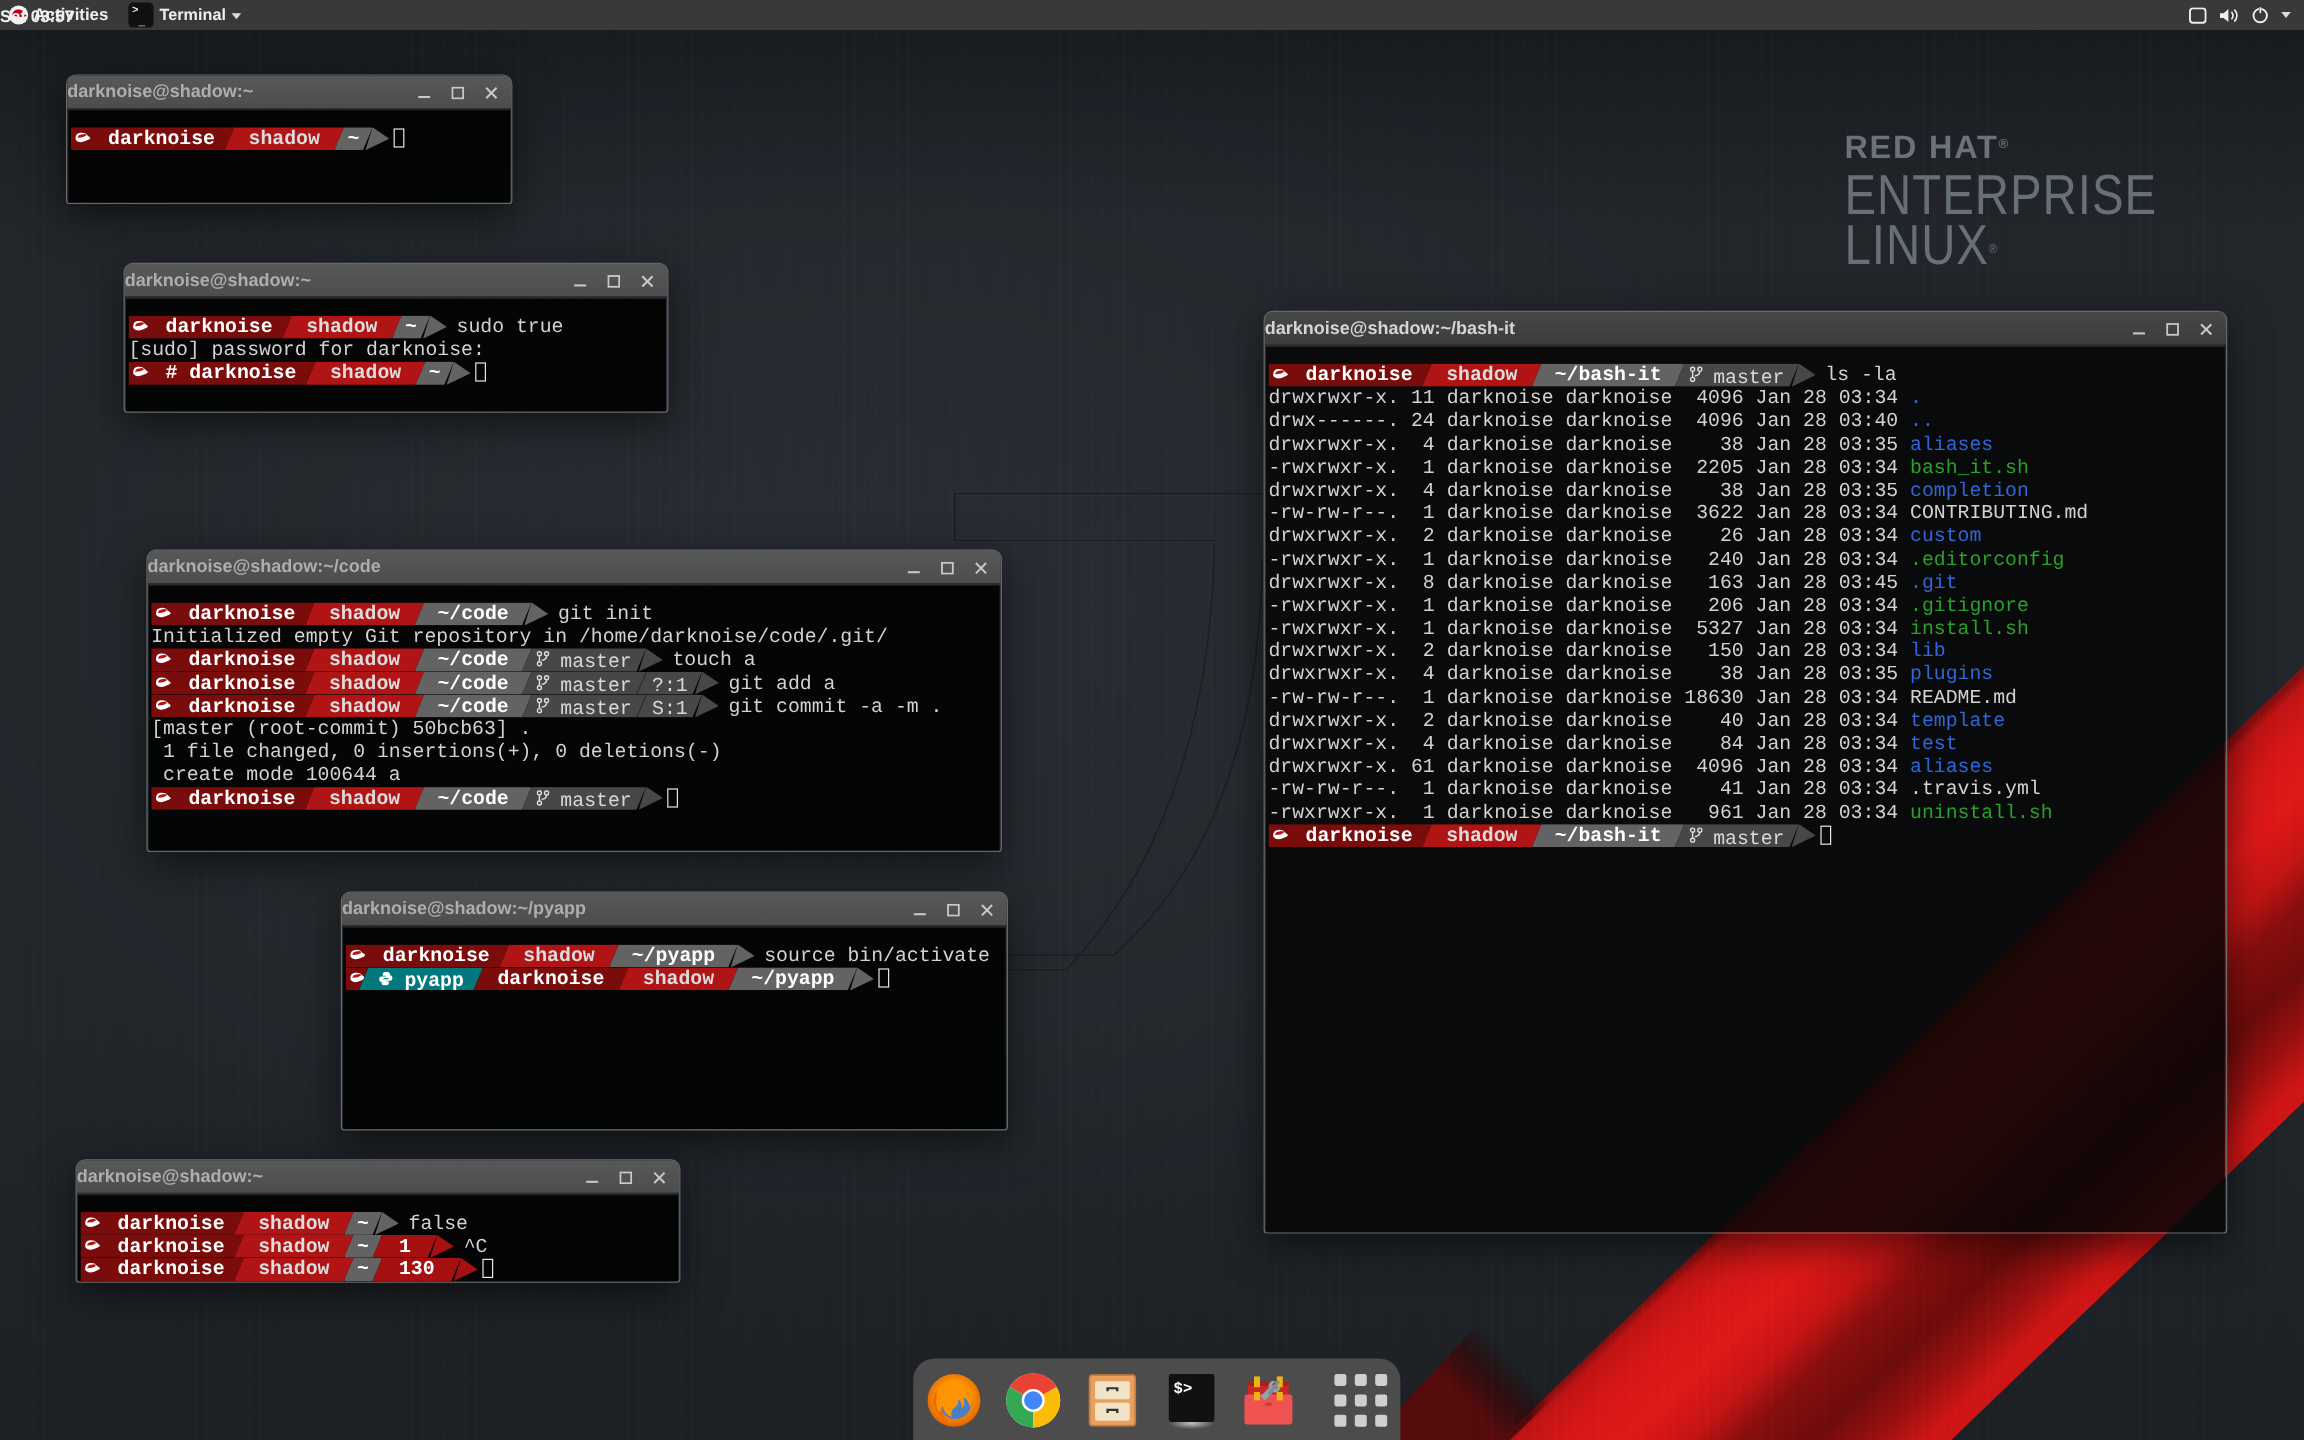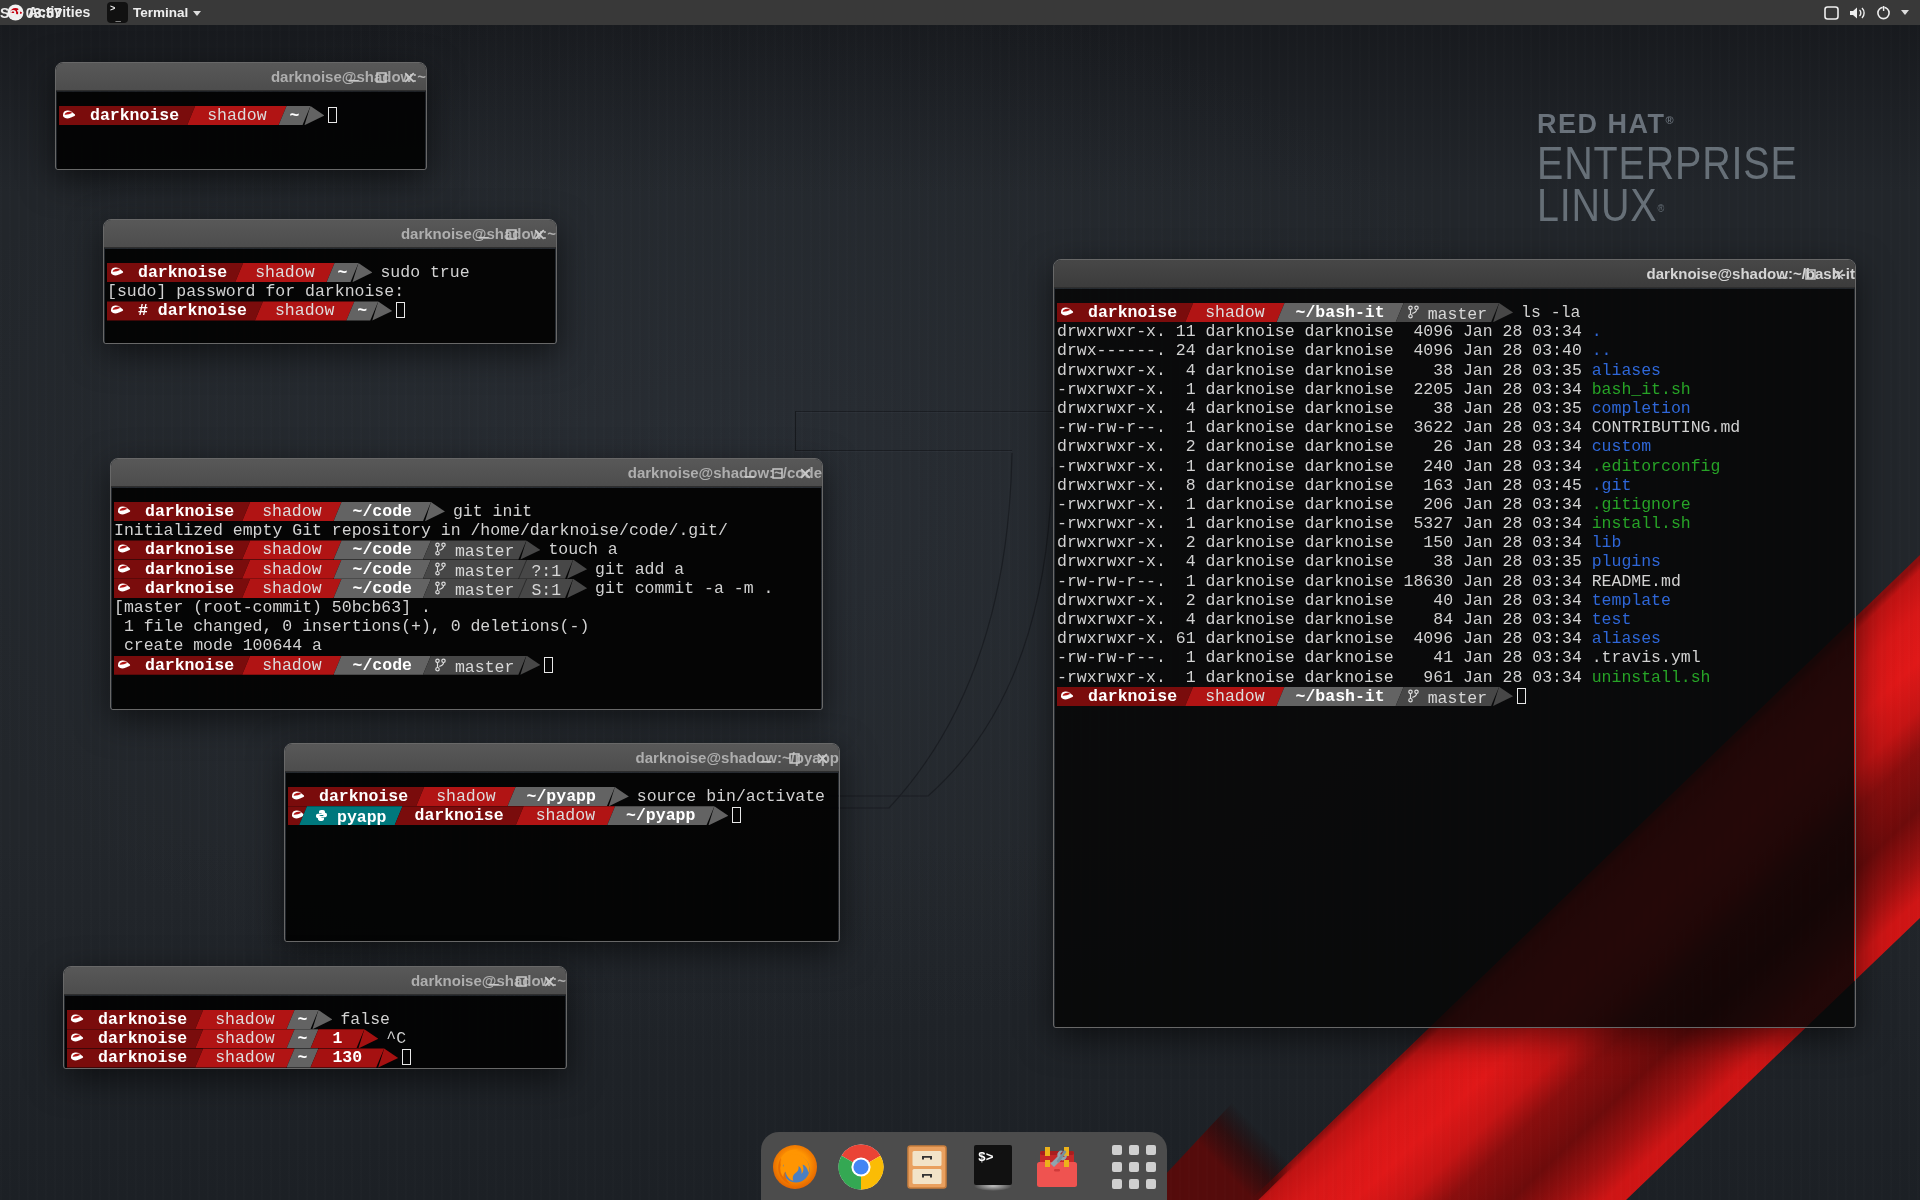--- a/index.html
+++ b/index.html
@@ -20,33 +20,33 @@
 #rhel .sup{font-size:11px;vertical-align:9px;letter-spacing:0}
 #rhel .ent{font-size:47px;line-height:41px;letter-spacing:1px;transform:scaleX(.84);transform-origin:0 0;margin-top:4px;font-weight:400;color:#677078}
 #rhel .lin{font-size:47px;line-height:43px;letter-spacing:1px;transform:scaleX(.84);transform-origin:0 0;font-weight:400;color:#677078}
 
 #topbar{position:absolute;left:0;top:0;width:1920px;height:25px;background:#393939;color:#eee;z-index:50}
 #topbar .act{position:absolute;left:28px;top:0;height:25px;line-height:25px;font-weight:bold;font-size:14px}
 #topbar .clock{position:absolute;left:0;right:0;top:0;text-align:left;height:25px;line-height:26px;font-weight:bold;font-size:14px}
 #tray{position:absolute;right:11px;top:0;height:25px;display:flex;align-items:center;gap:10px}
 
 .win{position:absolute;border:1px solid #686868;border-radius:8px 8px 3px 3px;box-shadow:0 10px 34px rgba(0,0,0,.55);overflow:hidden}
-.tb{height:28px;background:linear-gradient(#585858,#4d4d4d);border-bottom:1px solid #2e2e2e;position:relative;text-align:right;color:#aeaeae;font-weight:bold;font-size:15px;line-height:27px}
+.tb{height:28px;background:linear-gradient(#585858,#4d4d4d);border-bottom:1px solid #2e2e2e;position:relative;text-align:left;color:#aeaeae;font-weight:bold;font-size:15px;line-height:27px}
 .win.focus .tb{background:linear-gradient(#474747,#3c3c3c);color:#d5d5d5}
 .btns{position:absolute;right:11px;top:0;height:28px;display:flex;align-items:center;gap:17px}
 .btns svg{display:block}
 .body{position:absolute;left:1px;top:29px;right:1px;bottom:0;background:rgba(3,3,3,.95);font-family:"Liberation Mono",monospace;font-size:16.5px;color:#d2d2d2;padding:14px 0 0 2px}
 .win.focus .body{background:rgba(6,6,6,.86)}
 .ln{height:19.2px;line-height:19.3px;display:flex;align-items:stretch}
 .tx{line-height:19.3px;white-space:pre}
 
 .seg{display:block;padding:0 20px;clip-path:polygon(8px 0,100% 0,calc(100% - 8px) 100%,0 100%);margin-left:-8px;font-weight:bold;line-height:19.3px}
 .seg.first{clip-path:polygon(0 0,100% 0,calc(100% - 8px) 100%,0 100%);margin-left:0;padding-left:3px;padding-right:16px}
 .s-user{background:#7a0c0c;color:#fff}
-.s-host{background:#b11414;color:#ddd;font-weight:normal}
+.s-host{background:#b11414;color:#ddd;font-weight:bold}
 .s-path{background:#636363;color:#fff;padding:0 19px}
 .s-one{padding:0 11px}
 .s-err{padding:0 22px}
 .s-git{background:#474747;color:#d8d8d8;font-weight:normal;padding:0 12px}
 .s-err{background:#a51111;color:#fff}
 .s-py{background:#00787d;color:#fff;padding:0 16px}
 .tri{width:20px;margin-left:-6px;flex:0 0 20px}
 .t-path{background:#636363;clip-path:polygon(6px 0,20px 50%,0 100%)}
 .t-git{background:#474747;clip-path:polygon(6px 0,20px 50%,0 100%)}
 .t-err{background:#a51111;clip-path:polygon(6px 0,20px 50%,0 100%)}
@@ -258,21 +258,21 @@
             <path d="M2.5 5.8 Q3 3.4 5.5 3 L9 2.6 L10 4 Q7 6 2.5 5.8Z" fill="#b11414"></path>
           </svg># darknoise</span>
         <span class="seg s-host">shadow</span>
         <span class="seg s-path s-one">~</span>
         <span class="tri t-path"></span>
         <span class="cur"></span>
       </div>
   </div>
 </div>
 
-<div class="win" style="left:110px;top:458px;width:713px;height:252px">
+<div class="win" style="left:122px;top:458px;width:713px;height:252px">
   <div class="tb">darknoise@shadow:~/code<span class="btns">
         <svg width="11" height="11" viewBox="0 0 11 11">
           <rect x="0.5" y="8" width="10" height="1.7" fill="#c9c9c9"></rect>
         </svg>
         <svg width="11" height="11" viewBox="0 0 11 11">
           <rect x="1" y="1" width="9" height="9" fill="none" stroke="#c9c9c9" stroke-width="1.5"></rect>
         </svg>
         <svg width="11" height="11" viewBox="0 0 11 11">
           <path d="M1.2 1.2 L9.8 9.8 M9.8 1.2 L1.2 9.8" stroke="#c9c9c9" stroke-width="1.7"></path>
         </svg>

